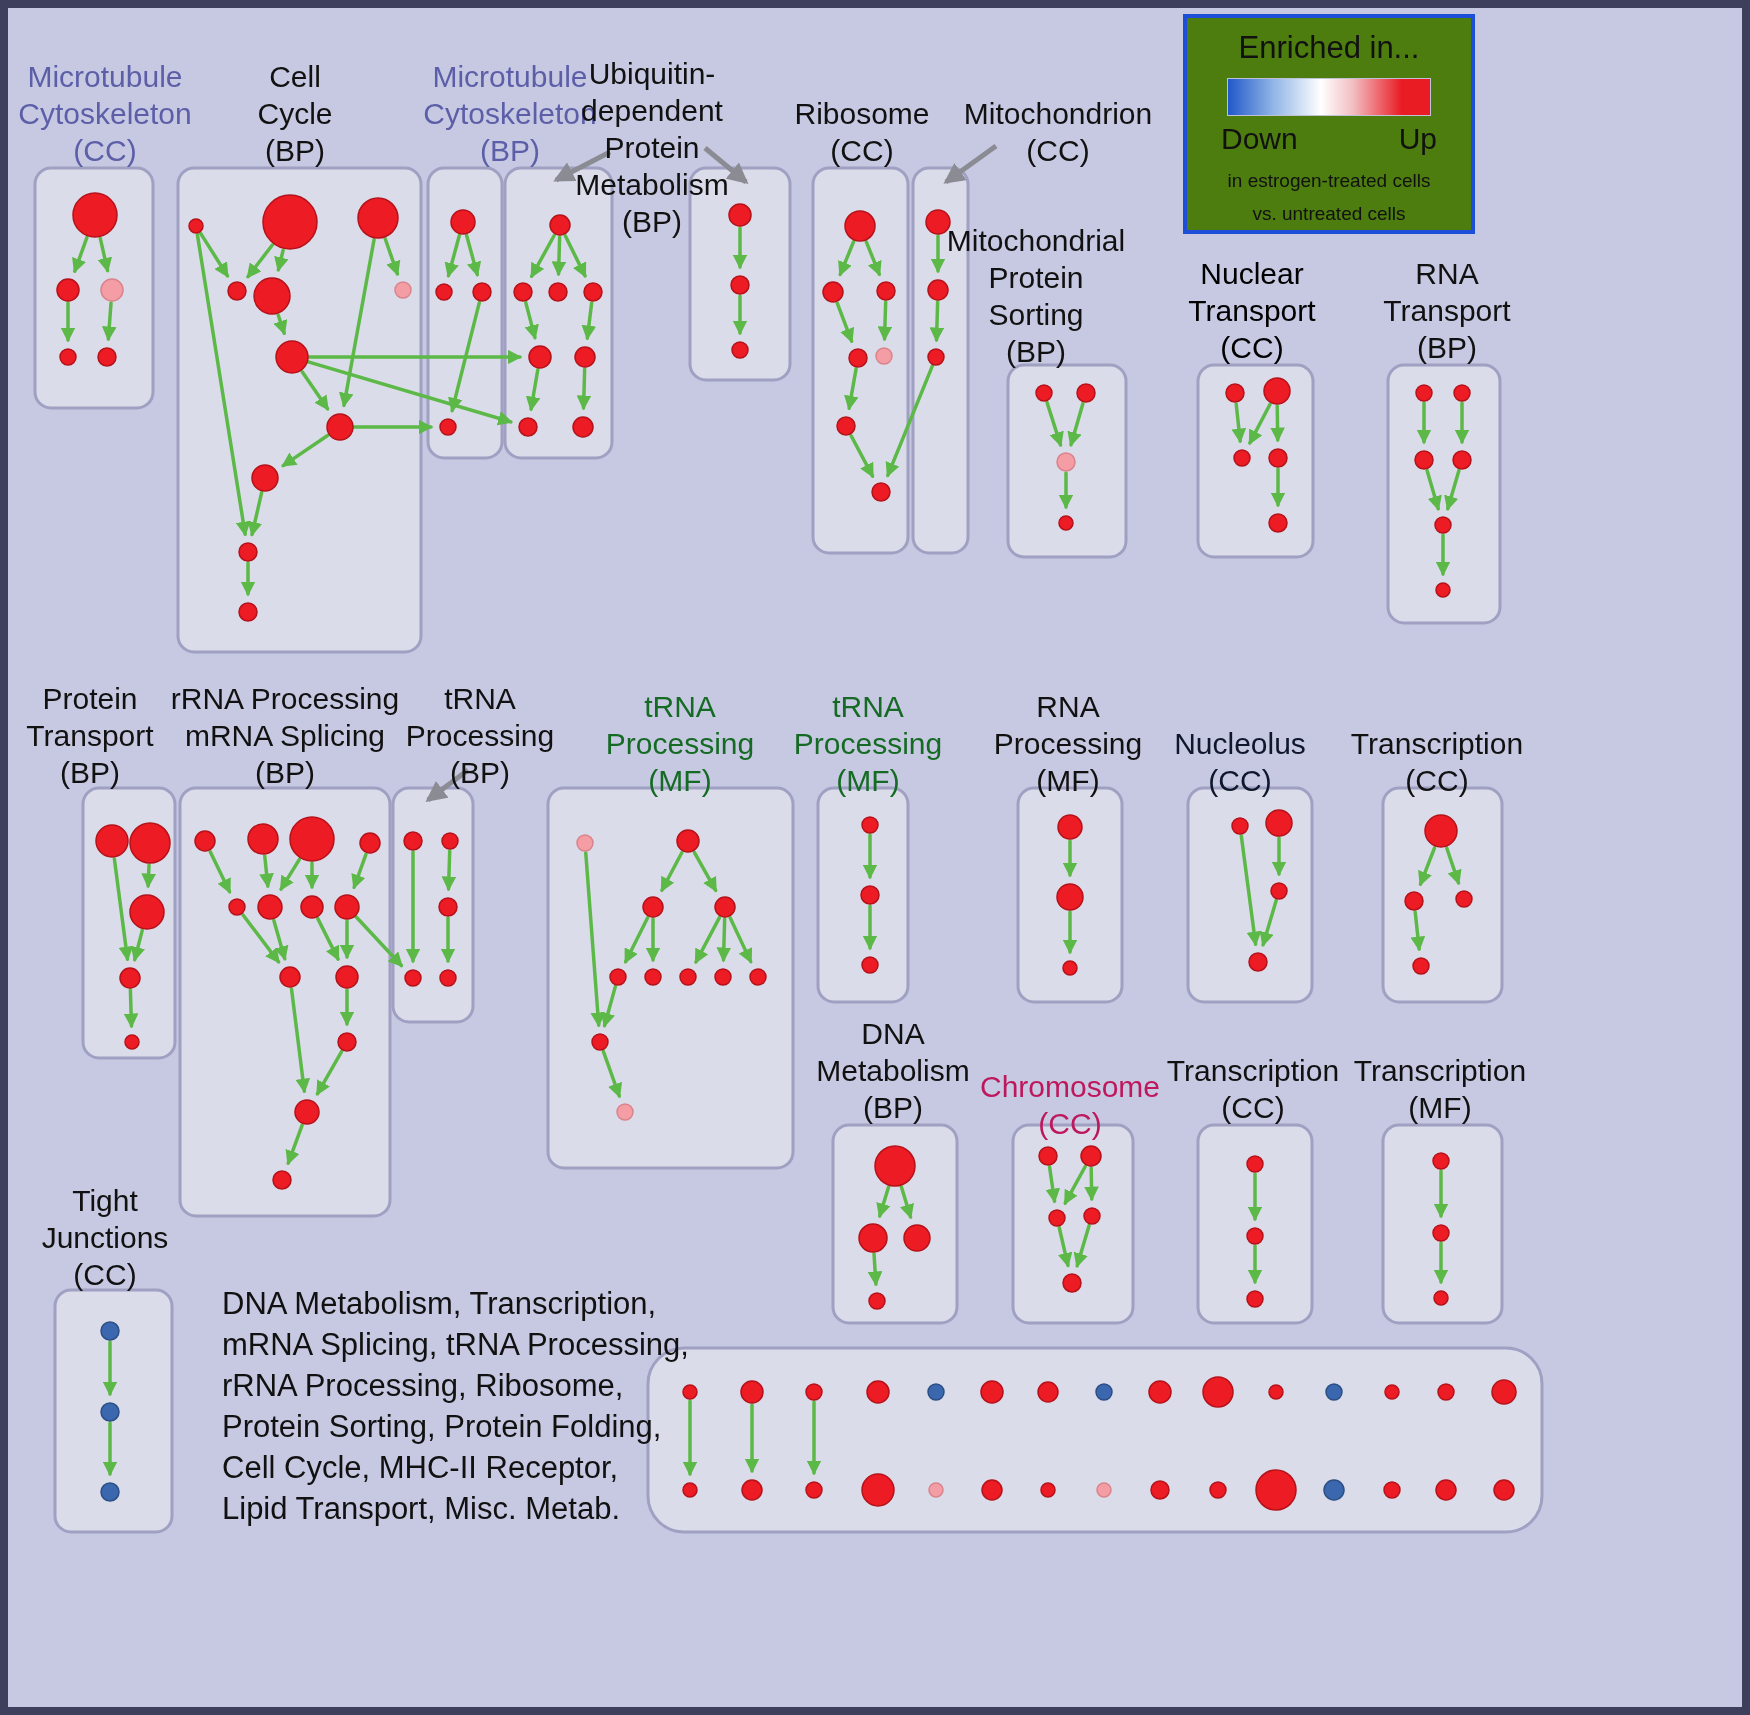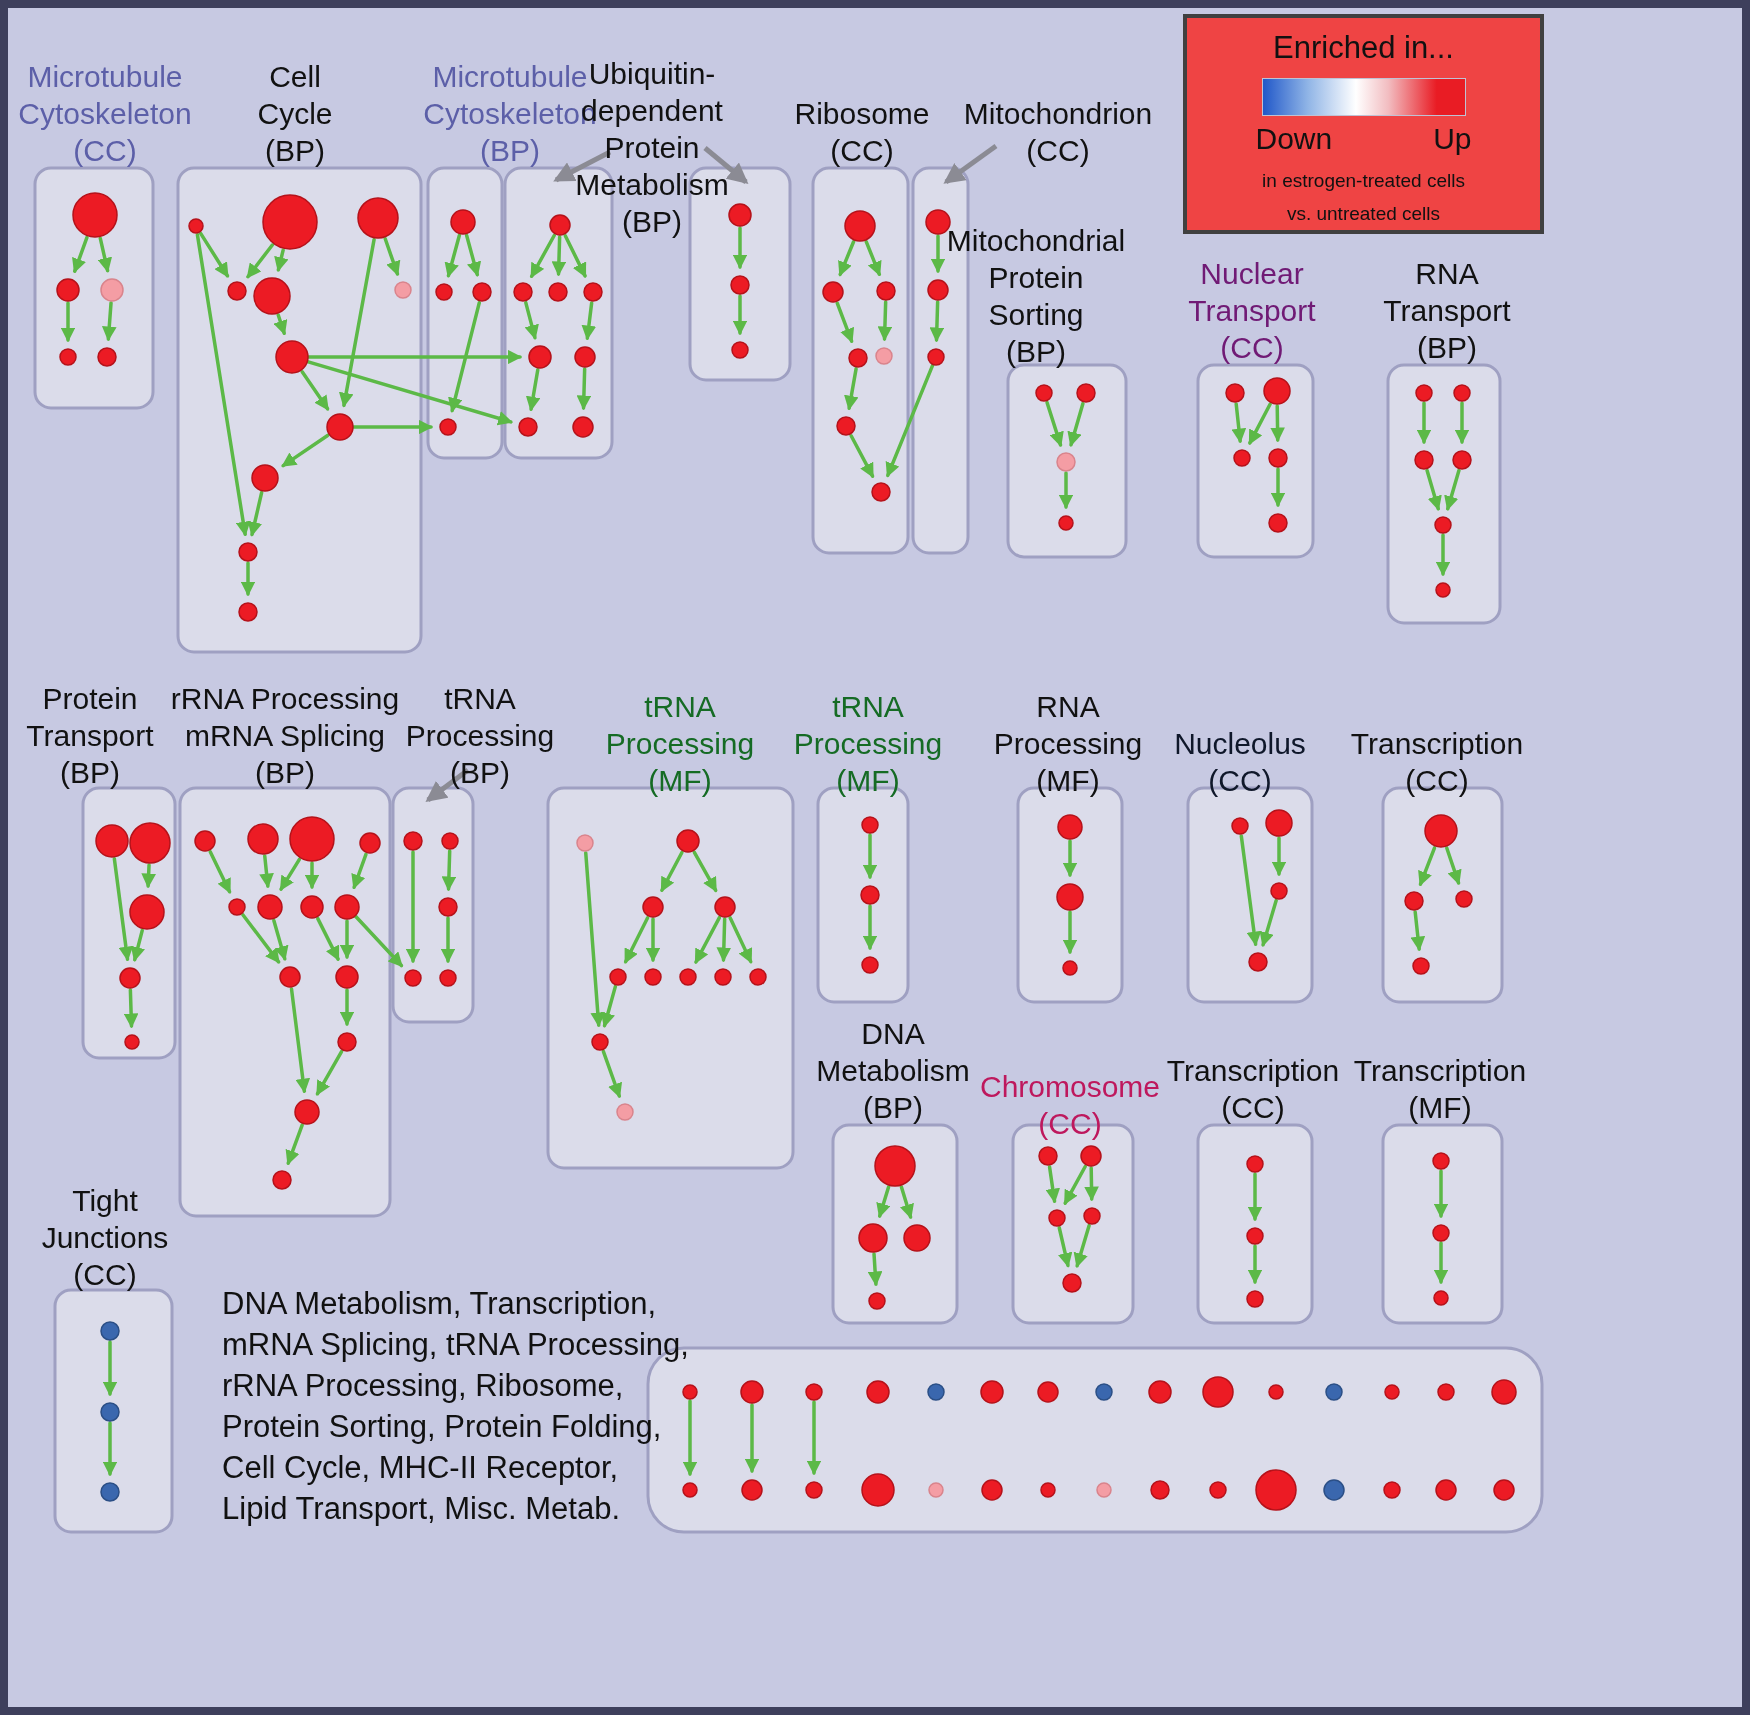--- a/index.html
+++ b/index.html
@@ -13,22 +13,22 @@
   .glabel{
     position:absolute;transform:translateX(-50%);
     text-align:center;font-size:30px;line-height:37px;
     white-space:nowrap;color:#111;
   }
   .note{
     position:absolute;font-size:31px;line-height:41px;
     color:#111;white-space:nowrap;text-align:left;
   }
   .legend{
-    position:absolute;left:1183px;top:14px;width:361px;height:220px;
-    background:#ef4444;border:4px solid #404040;box-sizing:border-box;
+    position:absolute;left:1183px;top:14px;width:292px;height:220px;
+    background:#4d7c0f;border:4px solid #1d4ed8;box-sizing:border-box;
     text-align:center;color:#111;
   }
   .legend-title{font-size:31px;margin-top:12px;}
   .legend-bar{width:202px;height:36px;margin:12px auto 0;border:1px solid #bfc2d4;}
   .legend-downup{width:216px;margin:6px auto 0;display:flex;justify-content:space-between;font-size:30px;}
   .legend-sub{font-size:19px;line-height:33px;}
   .legend-sub.first{margin-top:8px;}
 </style>
 </head>
 <body>
@@ -379,21 +379,21 @@
     <div class="glabel" style="left: 1058px; top: 95px; color: rgb(17, 17, 17);">
       <div>Mitochondrion</div>
       <div>(CC)</div>
     </div>
     <div class="glabel" style="left: 1036px; top: 222px; color: rgb(17, 17, 17);">
       <div>Mitochondrial</div>
       <div>Protein</div>
       <div>Sorting</div>
       <div>(BP)</div>
     </div>
-    <div class="glabel" style="left: 1252px; top: 255px; color: #701a75;">
+    <div class="glabel" style="left: 1252px; top: 255px; color: #000000;">
       <div>Nuclear</div>
       <div>Transport</div>
       <div>(CC)</div>
     </div>
     <div class="glabel" style="left: 1447px; top: 255px; color: rgb(17, 17, 17);">
       <div>RNA</div>
       <div>Transport</div>
       <div>(BP)</div>
     </div>
     <div class="glabel" style="left: 90px; top: 680px; color: rgb(17, 17, 17);">

